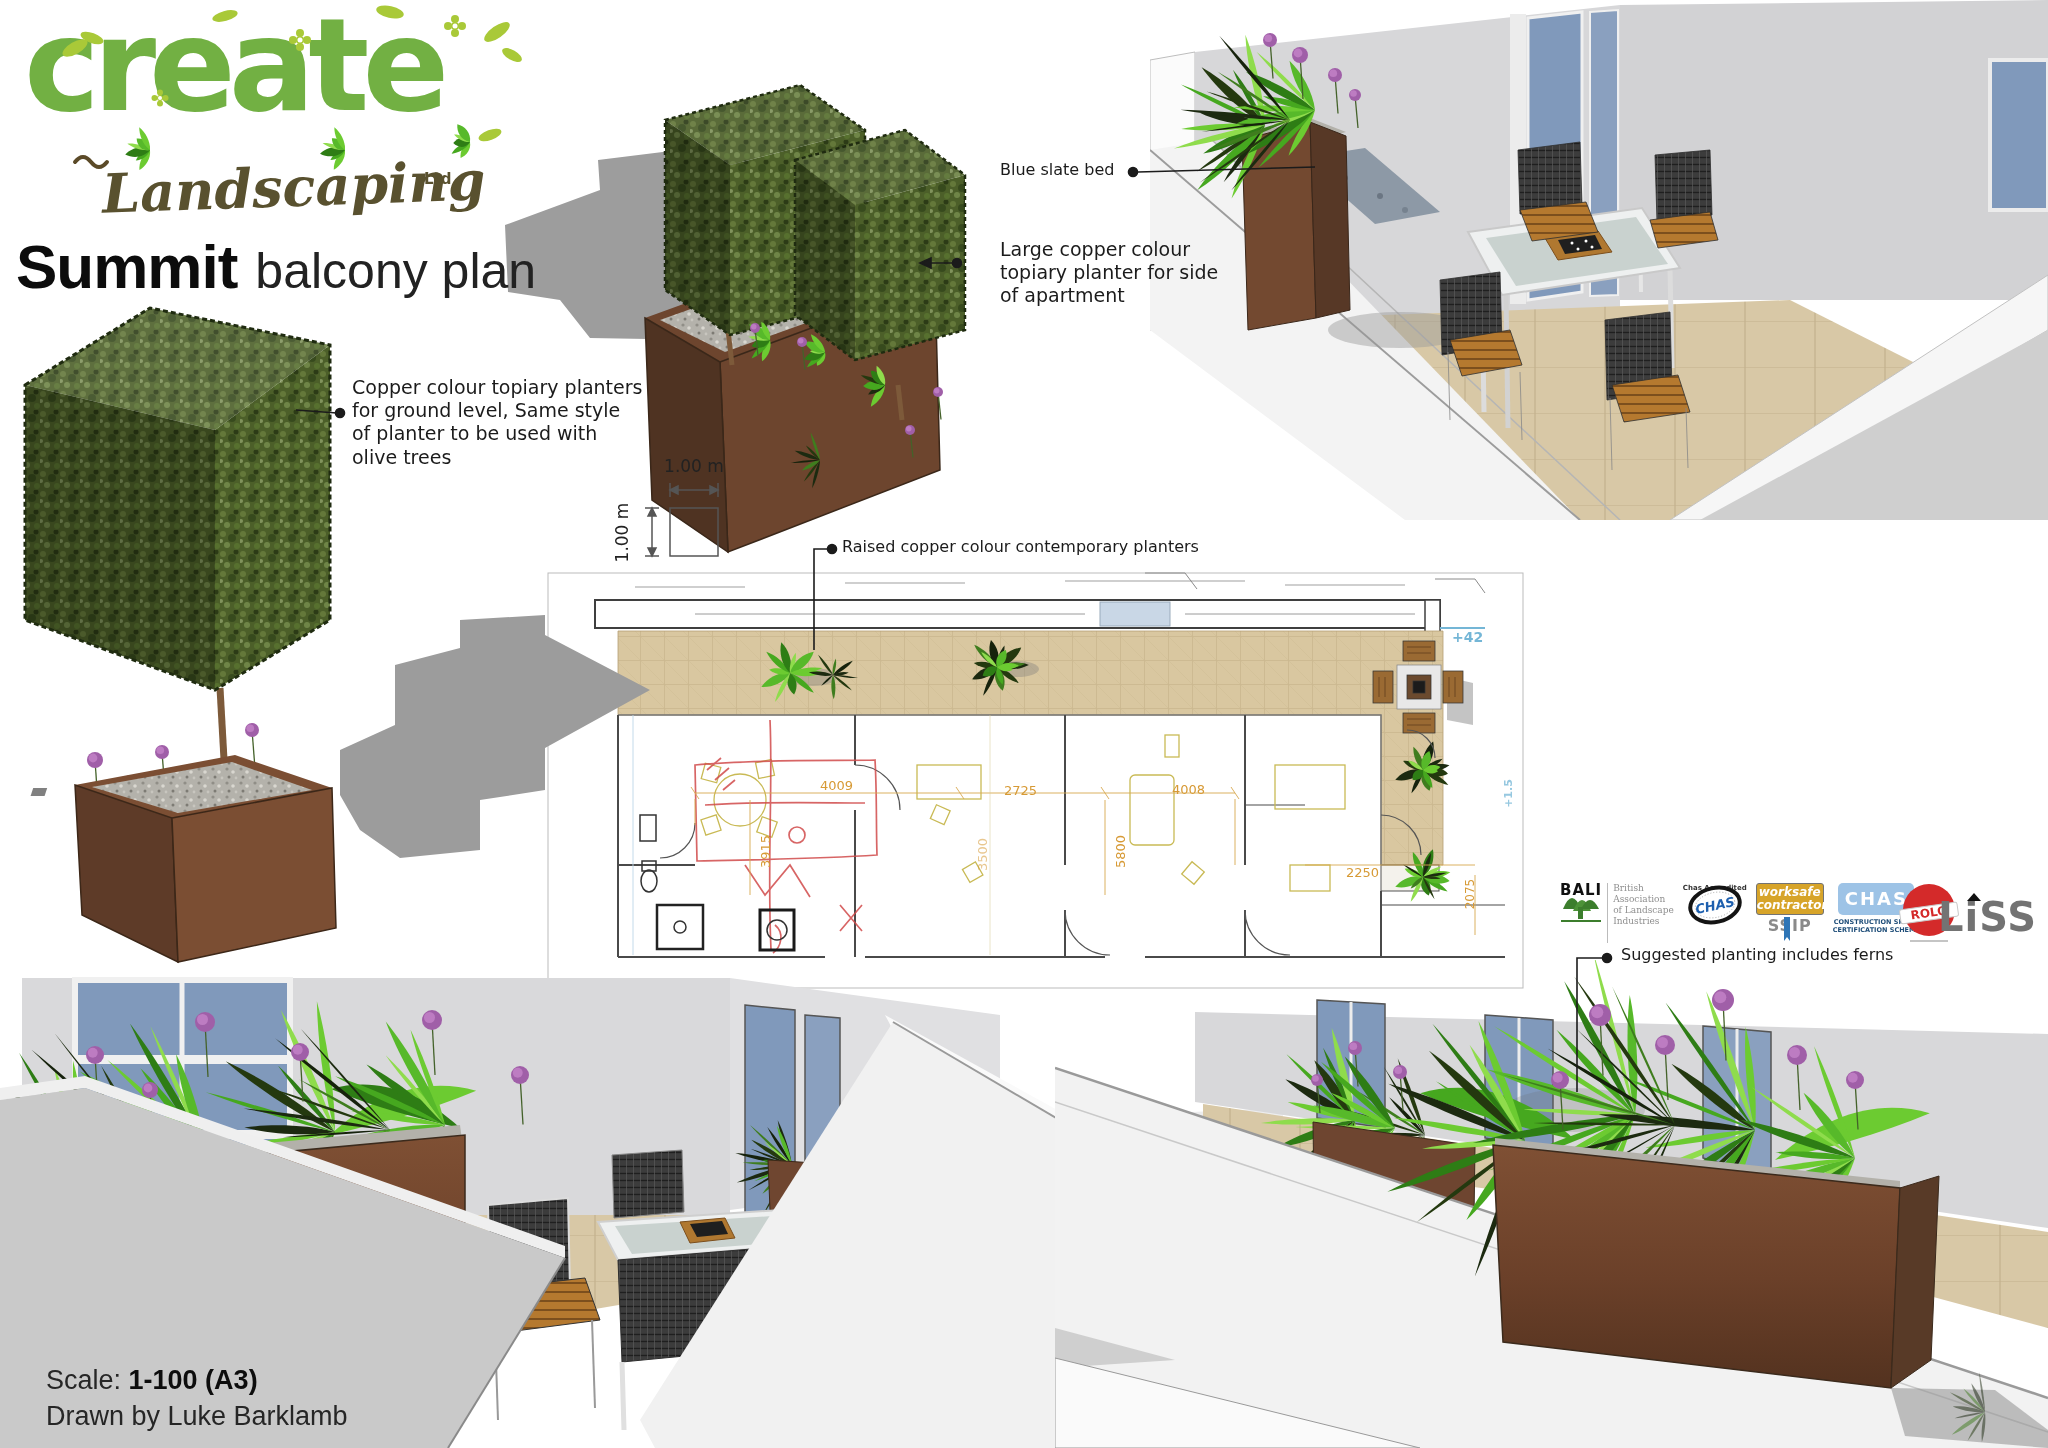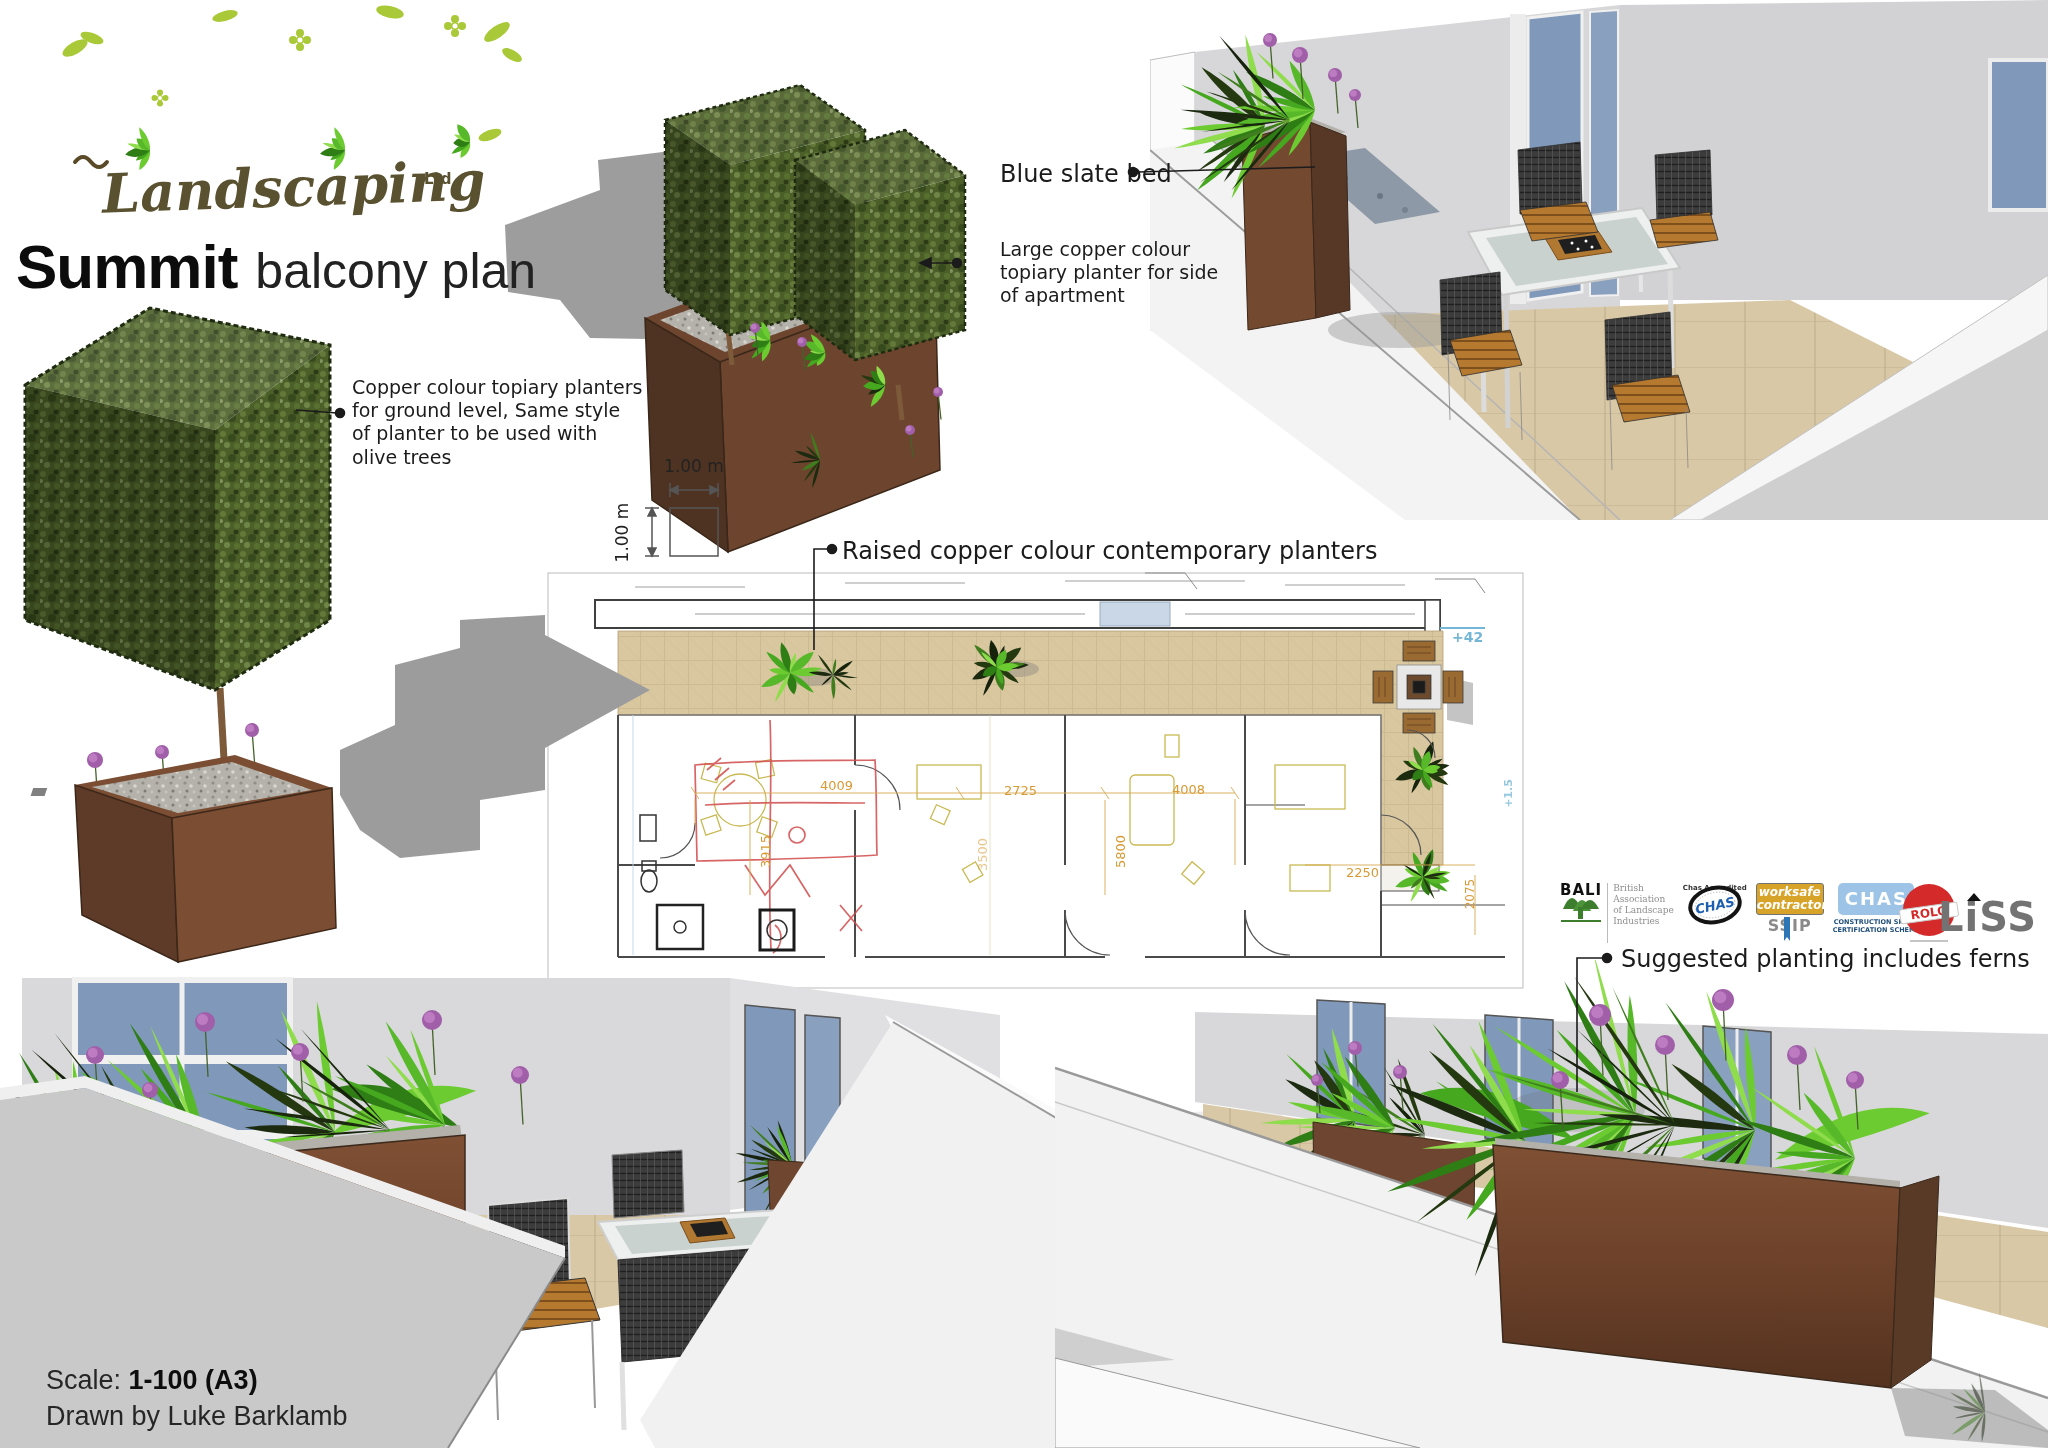--- a/index.html
+++ b/index.html
@@ -10,21 +10,21 @@
   .brand-name{position:absolute;left:24px;top:2px;font:700 128px/1 "DejaVu Sans",sans-serif;
               letter-spacing:-7px;color:#72b043;}
   .brand-type{position:absolute;left:102px;top:160px;font:italic 700 54px/1 "DejaVu Serif",serif;
               color:#59512f;transform:rotate(-2deg);}
   .brand-suffix{position:absolute;left:424px;top:172px;font:700 15px/1 "DejaVu Sans",sans-serif;color:#59512f;}
   .title{position:absolute;left:16px;top:236px;display:flex;align-items:baseline;white-space:nowrap;}
   .title .main{font:800 62px/1 "Liberation Sans",sans-serif;color:#0c0c0c;letter-spacing:-1px;}
   .title .sub{font:400 50px/1 "Liberation Sans",sans-serif;color:#222;margin-left:18px;}
   
   .anno{position:absolute;font:19px/1.22 "DejaVu Sans",sans-serif;color:#1b1b1b;white-space:pre-line;}
-  .anno.one{font-size:24px;}
+  .anno.one{font-size:16px;}
   
   .dim{position:absolute;font:13px/1 "DejaVu Sans",sans-serif;color:#d79a35;}
   .vdim{width:60px;text-align:center;transform:rotate(-90deg);}
   .lvl{position:absolute;font:700 14px/1 "DejaVu Sans",sans-serif;color:#74b6d6;}
   .scale-lab{position:absolute;font:17px/1 "DejaVu Sans",sans-serif;color:#222;width:76px;text-align:center;}
   
   .footer{position:absolute;left:46px;top:1362px;font:400 27px/36px "Liberation Sans",sans-serif;color:#262626;}
   .footer b{font-weight:700;color:#0d0d0d;}
   
   .logos{position:absolute;left:1560px;top:883px;width:488px;height:78px;display:flex;gap:9px;align-items:flex-start;}
@@ -958,20 +958,21 @@
       <polygon points="670,490 678,486 678,494" fill="#555"></polygon>
         <polygon points="718,490 710,486 710,494" fill="#555"></polygon>
       <line x1="645" y1="508" x2="659" y2="508"></line>
         <line x1="645" y1="556" x2="659" y2="556"></line>
       <line x1="652" y1="508" x2="652" y2="556"></line>
       <polygon points="652,508 648,516 656,516" fill="#555"></polygon>
         <polygon points="652,556 648,548 656,548" fill="#555"></polygon>
     </g>
   </svg>
 
+  <div class="brand-name">create</div>
   <svg style="left:0;top:0" width="560" height="210" viewBox="0 0 560 210">
     <g fill="#a9c938">
       <ellipse cx="75" cy="48" rx="14" ry="6" transform="rotate(-30 75 48)"></ellipse>
       <ellipse cx="92" cy="38" rx="12" ry="5" transform="rotate(20 92 38)"></ellipse>
       <ellipse cx="225" cy="16" rx="13" ry="5" transform="rotate(-15 225 16)"></ellipse>
       <ellipse cx="390" cy="12" rx="14" ry="6" transform="rotate(12 390 12)"></ellipse>
       <ellipse cx="497" cy="32" rx="15" ry="6" transform="rotate(-35 497 32)"></ellipse>
       <ellipse cx="512" cy="55" rx="11" ry="5" transform="rotate(30 512 55)"></ellipse>
       <ellipse cx="490" cy="135" rx="12" ry="5" transform="rotate(-20 490 135)"></ellipse>
     </g>

